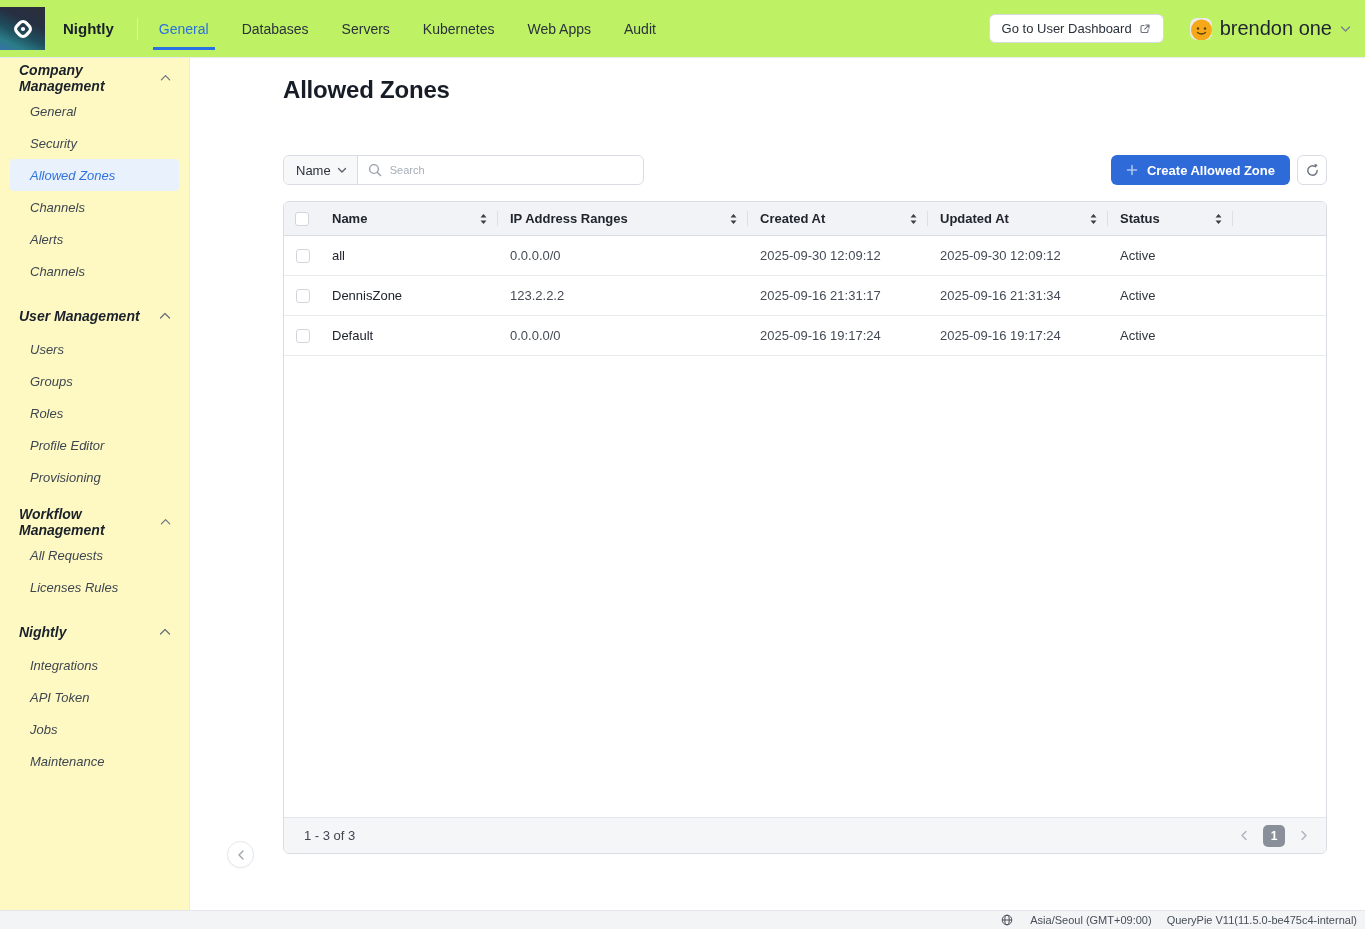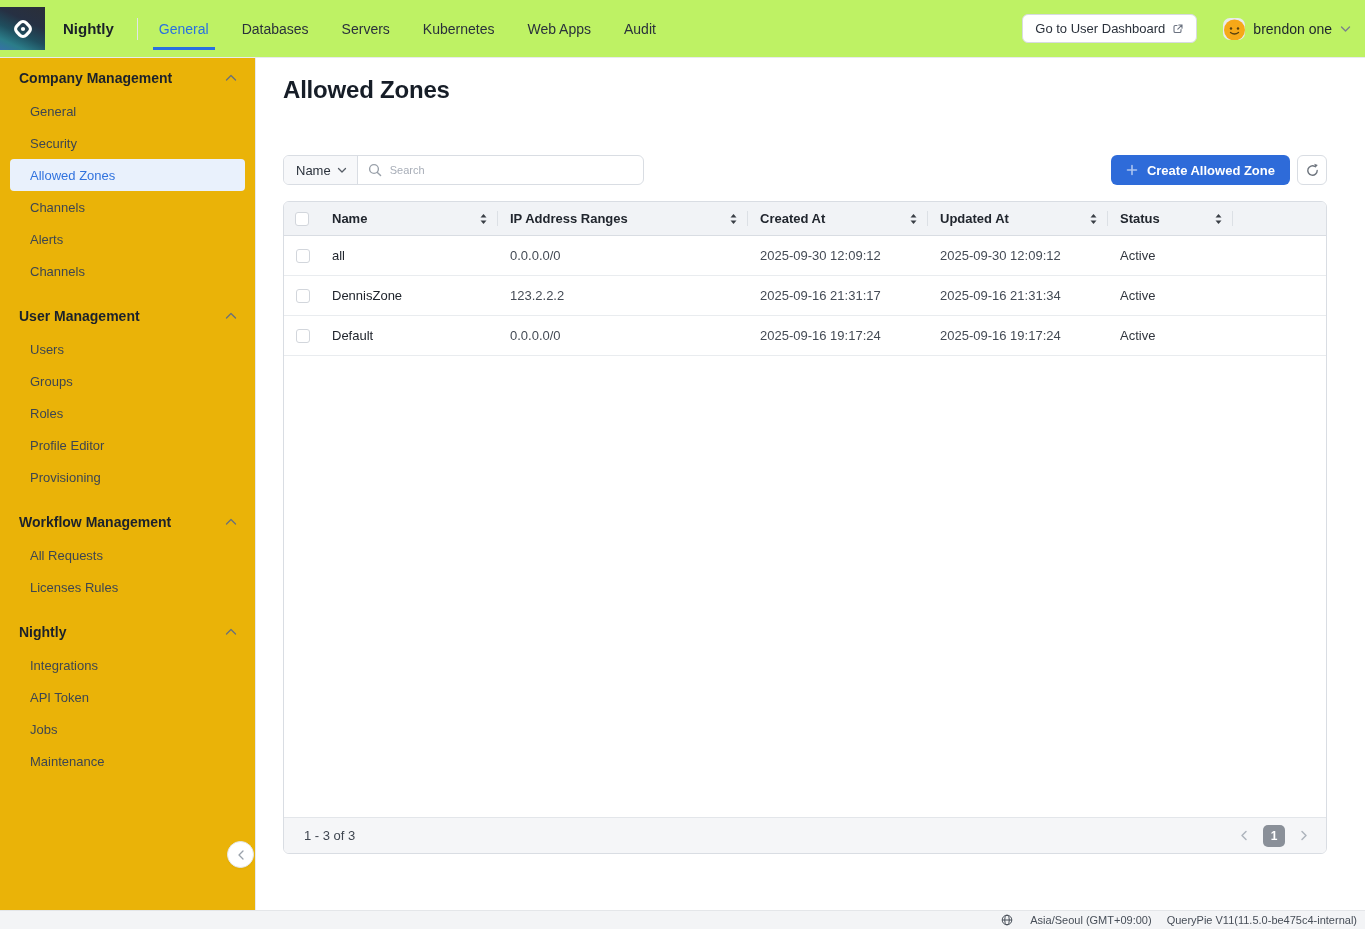--- a/index.html
+++ b/index.html
@@ -16,25 +16,25 @@
   .tabs { display:flex; margin-left:21px; gap:33px; height:43px; align-items:center; }
   .tab { font-size:14px; color:#2A313B; height:43px; display:flex; align-items:center; position:relative; cursor:pointer; }
   .tab.active { color:#2970E0; }
   .tab.active::after { content:""; position:absolute; left:-6px; right:-6px; bottom:0; height:3px; background:#2970E0; }
   .topbar-right { margin-left:auto; display:flex; align-items:center; padding-right:14px; }
   .dash-btn { height:29px; border:1px solid #D7DBE0; border-radius:6px; background:#fff;
     display:flex; align-items:center; gap:7px; padding:0 12px; font-size:13px; color:#2A313B; cursor:pointer; }
   .user { display:flex; align-items:center; gap:8px; margin-left:26px; cursor:pointer; }
   .avatar { width:22px; height:22px; border-radius:7px; overflow:hidden; background:#E9EBEE;
     display:flex; align-items:center; justify-content:center; }
-  .user-name { font-size:14px; color:#1E242D; }
-
-  
-  .sidebar { position:absolute; top:43px; left:0; bottom:19px; width:256px; background:#eab308;
-    border-right:1px solid #E8EAED; padding-top:18px; z-index:2; }
+  .user-name { font-size:20px; color:#1E242D; }
+
+  
+  .sidebar { position:absolute; top:43px; left:0; bottom:19px; width:190px; background:#fef9c3;
+    border-right:1px solid #E8EAED; padding-top:18px; z-index:2;font-style:italic; }
   .section { margin-bottom:12px; }
   .section-header { height:34px; display:flex; align-items:center; justify-content:space-between;
     padding:0 18px 0 19px; cursor:pointer; }
   .section-title { font-size:14px; font-weight:700; color:#1B212B; }
   .side-item { height:32px; display:flex; align-items:center; margin:0 10px; padding-left:20px;
     font-size:13px; color:#3E4650; border-radius:4px; cursor:pointer; }
   .side-item.active { background:#E9F1FC; color:#3173DE; }
 
   .collapse-btn { position:absolute; left:227px; top:841px; width:27px; height:27px; border-radius:50%;
     background:#fff; border:1px solid #E4E7EA; box-shadow:0 1px 2px rgba(0,0,0,.04);

